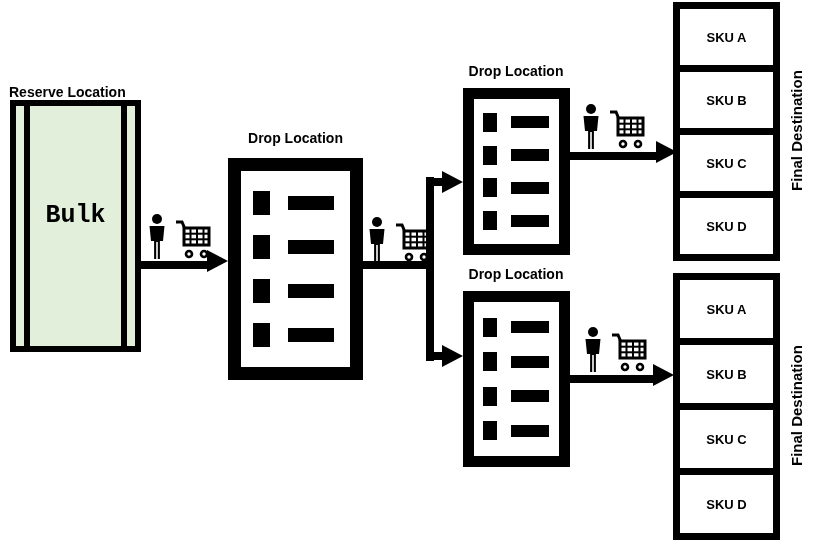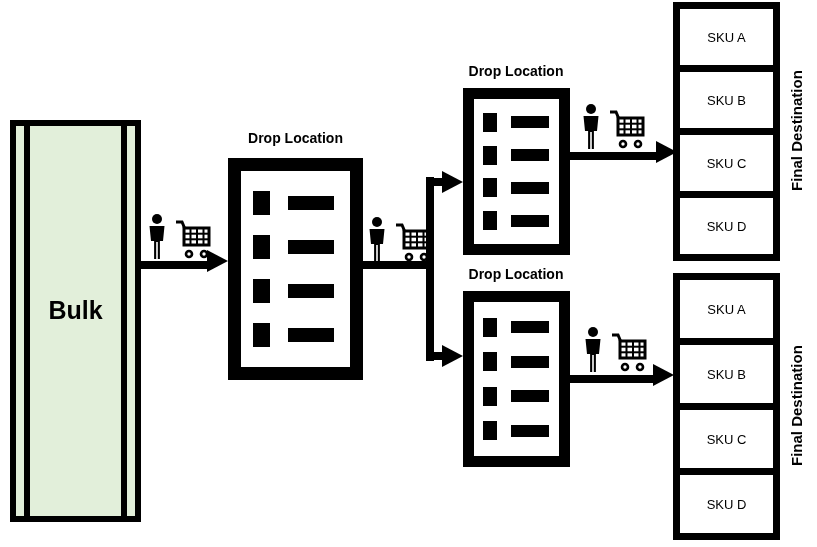--- a/index.html
+++ b/index.html
@@ -46,21 +46,21 @@
   
   .pcart { display:flex; align-items:flex-start; }
   .pcart .cart { margin-left:7px; margin-top:5px; }
 
   
   .sku-box { box-sizing:border-box; border:7px solid #000; background:#fff;
     width:107px; display:flex; align-items:center; justify-content:center; }
   .sku-box + .sku-box { margin-top:-7px;text-align:right; }
   .sku-box { height:70px; }
   .stack-lower .sku-box { height:72px; }
-  .sku-label { font-weight:normal; font-size:13px; }
+  .sku-label { font-weight:bold; font-size:13px; }
 
   .vtext { writing-mode:vertical-rl; transform:rotate(180deg);
     font-weight:bold; font-size:15px; display:flex; align-items:center; justify-content:center; }
 </style>
 </head>
 <body>
 
 <svg width="0" height="0" style="position:absolute">
   <defs>
     <symbol id="sym-person" viewBox="0 0 22 46">
@@ -76,21 +76,22 @@
       <line x1="9" y1="14.7" x2="34" y2="14.7" stroke="#000" stroke-width="2"></line>
       <line x1="9" y1="20.3" x2="34" y2="20.3" stroke="#000" stroke-width="2"></line>
       <circle cx="14" cy="35" r="3" fill="none" stroke="#000" stroke-width="2.6"></circle>
       <circle cx="29" cy="35" r="3" fill="none" stroke="#000" stroke-width="2.6"></circle>
     </symbol>
   </defs>
 </svg>
 
 <div class="canvas">
 
-  <div class="abs bulk-box" style="left:10px; top:120px; width:131px; height:402px;">
+  <div class="abs lbl" style="left:9px; top:84px;">Reserve Location</div>
+  <div class="abs bulk-box" style="left:10px; top:100px; width:131px; height:252px;font-family:Liberation Mono, monospace;">
     <div class="bulk-label">Bulk</div>
   </div>
 
   <div class="abs pcart" style="left:146px; top:214px;">
     <svg width="22" height="46">
         <use href="#sym-person"></use>
       </svg>
     <svg class="cart" width="36" height="41">
         <use href="#sym-cart"></use>
       </svg>

